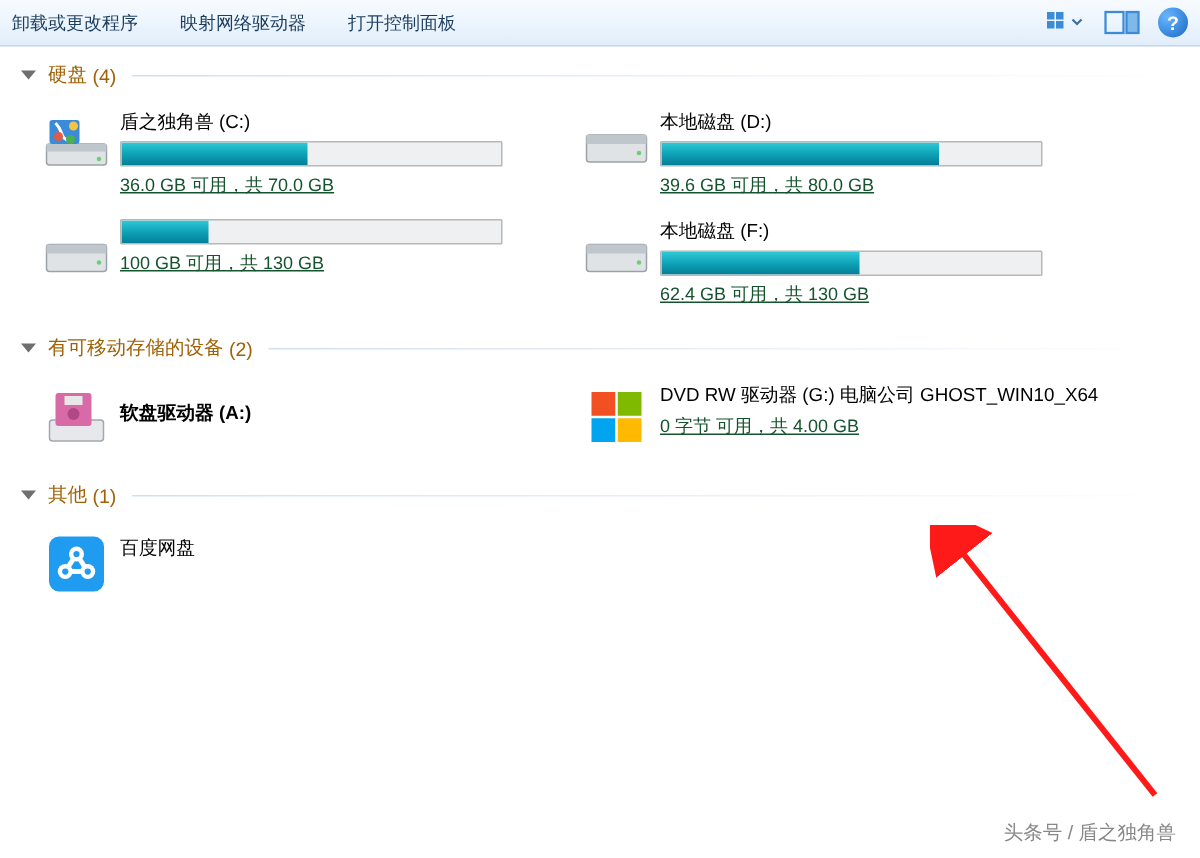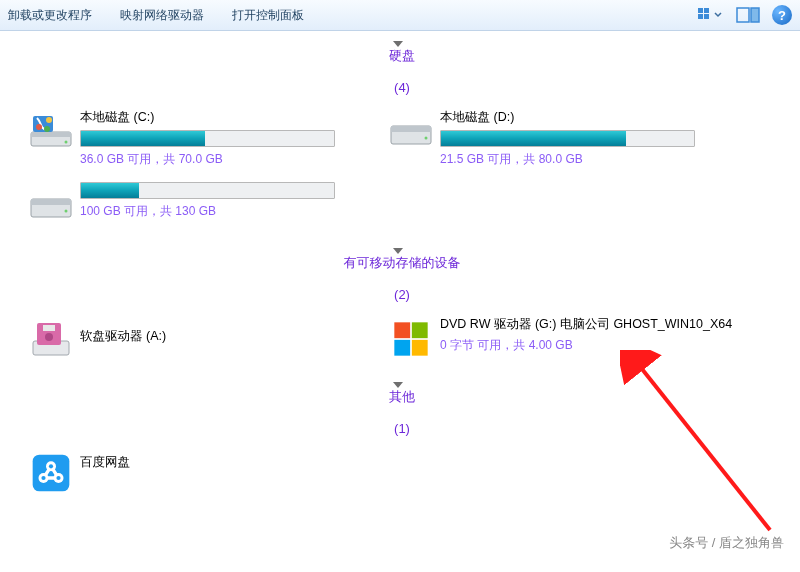--- a/index.html
+++ b/index.html
@@ -2,33 +2,33 @@
 <html><head>
 <meta charset="utf-8">
 <style>
   * { box-sizing: border-box; }
   html, body { margin:0; padding:0; width:800px; height:572px; font-family:"Microsoft YaHei","Segoe UI",Tahoma,sans-serif; font-size:12px; color:#000; background:#fff; overflow:hidden;}
   .toolbar { height:31px; background:linear-gradient(to bottom,#f7fbff 0%, #e2eefb 100%); border-bottom:1px solid #c0d3e8; display:flex; align-items:center; padding:12px 8px; position:relative;}
   .toolbar-item { margin-right:28px; color:#1c3e5e; cursor:default;}
   .toolbar-right { position:absolute; right:8px; top:0; height:100%; display:flex; align-items:center; gap:10px;}
   .tb-icon { width:28px; height:22px; display:flex; align-items:center; justify-content:center;}
   .content { padding:4px 0 0 4px; }
-  .group-header { display:flex; align-items:center; color:#6d28d9; padding:6px 10px 4px 10px; font-size:13px;flex-direction:column;}
+  .group-header { display:flex; align-items:center; color:#a16207; padding:6px 10px 4px 10px; font-size:13px;}
   .chev { width:0; height:0; border-left:5px solid transparent; border-right:5px solid transparent; border-top:6px solid #6f6f6f; margin-right:8px;}
   .hr-line { flex:1; height:1px; background:linear-gradient(to right,#d0e0f0 0%, rgba(255,255,255,0) 100%); margin-left:10px;}
   .grid { display:flex; flex-wrap:wrap; padding:4px 0 4px 14px;}
   .drive { width:360px; display:flex; align-items:flex-start; padding:4px 4px 8px 4px;}
   .drive-icon { width:58px; height:50px; flex:none; display:flex; align-items:center; justify-content:center;}
   .drive-body { flex:1; padding-top:2px;}
   .drive-name { font-size:12.5px; margin-bottom:4px;}
   .bar { width:255px; height:17px; border:1px solid #b8b8b8; background:#eef0f2; border-radius:1px; overflow:hidden; margin-bottom:4px; position:relative;}
   .bar-fill { height:100%; background:linear-gradient(to bottom,#2fc9d6 0%, #0ea3b8 50%, #047e98 100%);}
-  .drive-sub { color:#8b5cf6; font-size:12px;}
+  .drive-sub { color:#14532d; font-size:12px;text-decoration:underline;}
   .floppy-icon, .hdd-icon, .sys-icon, .ms-icon, .baidu-icon { width:48px; height:40px; }
-  .watermark { position:absolute; right:16px; bottom:20px; color:#888; font-size:13px;text-align:right;}
+  .watermark { position:absolute; right:16px; bottom:8px; color:#888; font-size:13px;text-align:right;}
   .arrow-annot { position:absolute; pointer-events:none; }
   .help-icon { width:20px; height:20px; border-radius:50%; background:radial-gradient(circle at 30% 30%, #6ab6ff, #1668c5); display:flex; align-items:center; justify-content:center; color:#fff; font-weight:bold; font-size:13px;}
 </style>
 </head>
 <body>
 
 <div class="toolbar">
   <span class="toolbar-item">卸载或更改程序</span>
   <span class="toolbar-item">映射网络驱动器</span>
   <span class="toolbar-item">打开控制面板</span>
@@ -69,82 +69,98 @@
           <rect x="4" y="20" width="40" height="5" fill="#bfc6cc"></rect>
           <circle cx="39" cy="30" r="1.5" fill="#6fcf6f"></circle>
           <rect x="6" y="4" width="20" height="16" rx="2" fill="#3a8bd8"></rect>
           <path d="M10 6 C16 12, 12 16, 20 18" stroke="#fff" stroke-width="2" fill="none"></path>
           <circle cx="22" cy="8" r="3" fill="#f4c542"></circle>
           <circle cx="12" cy="15" r="3" fill="#e05a47"></circle>
           <circle cx="20" cy="17" r="3" fill="#4caf50"></circle>
         </svg>
       </div>
       <div class="drive-body">
-        <div class="drive-name">本地磁盘 (C:)</div>
+        <div class="drive-name">盾之独角兽 (C:)</div>
         <div class="bar">
             <div class="bar-fill" style="width:49%"></div>
           </div>
         <div class="drive-sub">36.0 GB 可用，共 70.0 GB</div>
       </div>
     </div>
 
     <div class="drive">
       <div class="drive-icon">
         <svg class="hdd-icon" viewBox="0 0 48 40">
           <rect x="4" y="14" width="40" height="18" rx="2" fill="#dfe3e6" stroke="#9aa2a8"></rect>
           <rect x="4" y="14" width="40" height="6" fill="#bfc6cc"></rect>
           <circle cx="39" cy="26" r="1.5" fill="#6fcf6f"></circle>
         </svg>
       </div>
       <div class="drive-body">
         <div class="drive-name">本地磁盘 (D:)</div>
         <div class="bar">
             <div class="bar-fill" style="width:73%"></div>
           </div>
-        <div class="drive-sub">21.5 GB 可用，共 80.0 GB</div>
+        <div class="drive-sub">39.6 GB 可用，共 80.0 GB</div>
       </div>
     </div>
 
     <div class="drive">
       <div class="drive-icon">
         <svg class="hdd-icon" viewBox="0 0 48 40">
           <rect x="4" y="14" width="40" height="18" rx="2" fill="#dfe3e6" stroke="#9aa2a8"></rect>
           <rect x="4" y="14" width="40" height="6" fill="#bfc6cc"></rect>
           <circle cx="39" cy="26" r="1.5" fill="#6fcf6f"></circle>
         </svg>
       </div>
       <div class="drive-body">
         <div class="bar">
             <div class="bar-fill" style="width:23%"></div>
           </div>
         <div class="drive-sub">100 GB 可用，共 130 GB</div>
       </div>
     </div>
 
+    <div class="drive">
+      <div class="drive-icon">
+        <svg class="hdd-icon" viewBox="0 0 48 40">
+          <rect x="4" y="14" width="40" height="18" rx="2" fill="#dfe3e6" stroke="#9aa2a8"></rect>
+          <rect x="4" y="14" width="40" height="6" fill="#bfc6cc"></rect>
+          <circle cx="39" cy="26" r="1.5" fill="#6fcf6f"></circle>
+        </svg>
+      </div>
+      <div class="drive-body">
+        <div class="drive-name">本地磁盘 (F:)</div>
+        <div class="bar">
+            <div class="bar-fill" style="width:52%"></div>
+          </div>
+        <div class="drive-sub">62.4 GB 可用，共 130 GB</div>
+      </div>
+    </div>
   </div>
 
   <div class="group-header">
     <span class="chev"></span>
     <span>有可移动存储的设备</span>&nbsp;
     <span>(2)</span>
     <span class="hr-line"></span>
   </div>
   <div class="grid">
 
     <div class="drive">
       <div class="drive-icon">
         <svg class="floppy-icon" viewBox="0 0 48 40">
           <rect x="6" y="22" width="36" height="14" rx="2" fill="#e6e8eb" stroke="#a2a8ae"></rect>
           <rect x="20" y="24" width="8" height="2" fill="#888"></rect>
           <rect x="10" y="4" width="24" height="22" rx="2" fill="#d96aa8"></rect>
           <rect x="16" y="6" width="12" height="6" fill="#e8e8e8"></rect>
           <circle cx="22" cy="18" r="4" fill="#b04886"></circle>
         </svg>
       </div>
-      <div class="drive-body" style="padding-top:14px;">
+      <div class="drive-body" style="padding-top:14px;font-weight:bold;">
         <div class="drive-name">软盘驱动器 (A:)</div>
       </div>
     </div>
 
     <div class="drive">
       <div class="drive-icon">
         <svg class="ms-icon" viewBox="0 0 48 48">
           <rect x="4" y="4" width="19" height="19" fill="#f25022"></rect>
           <rect x="25" y="4" width="19" height="19" fill="#7fba00"></rect>
           <rect x="4" y="25" width="19" height="19" fill="#00a4ef"></rect>

